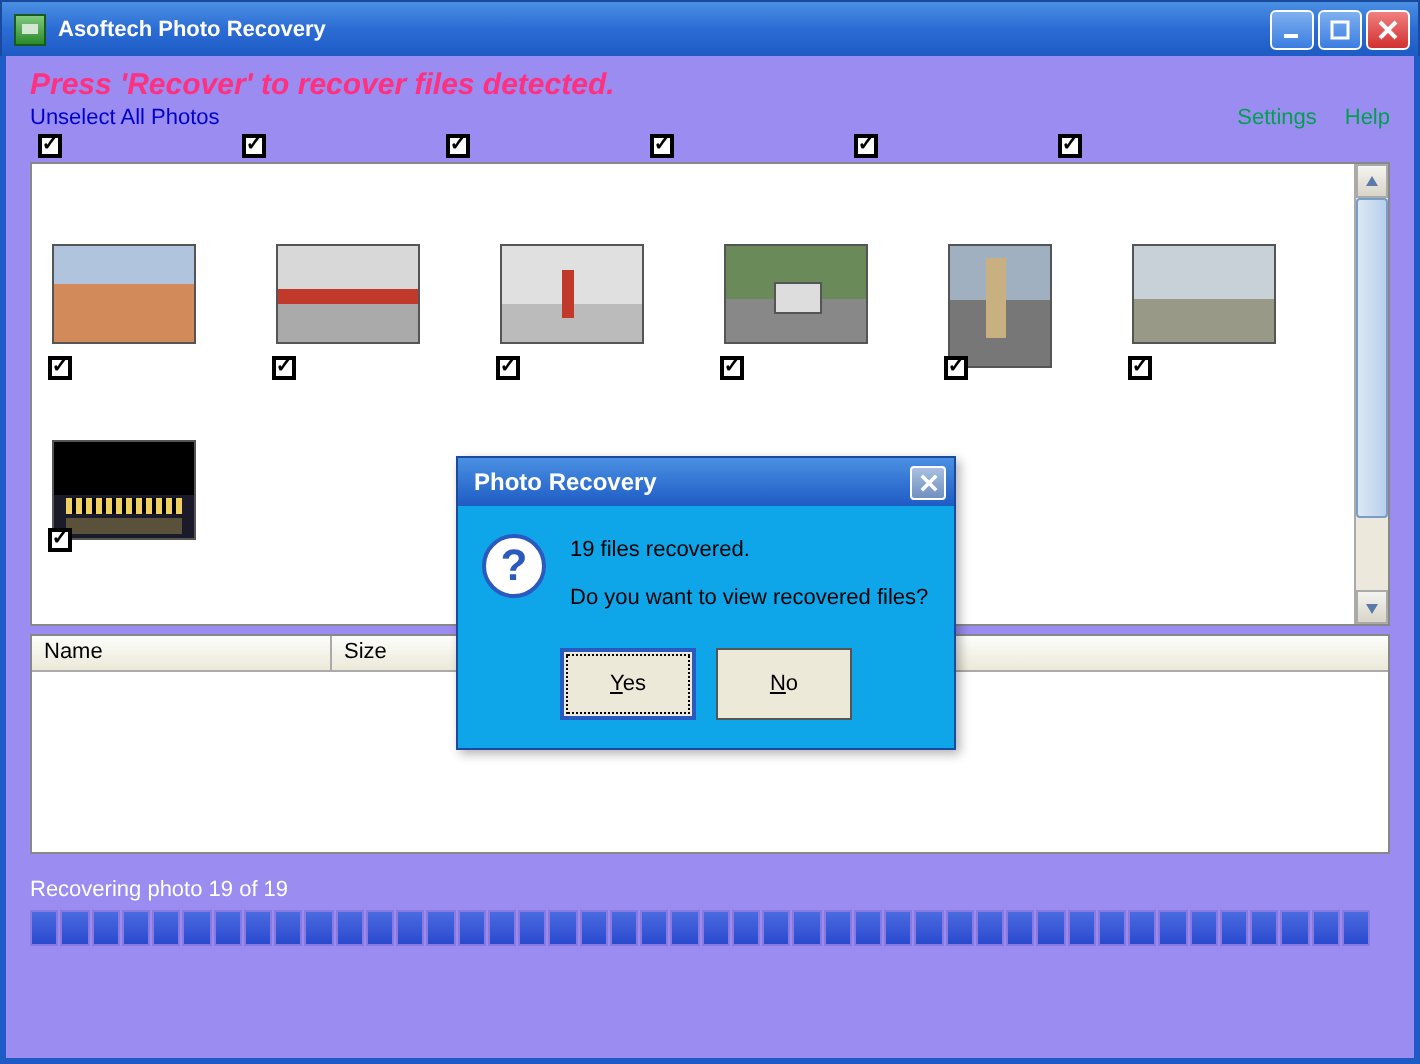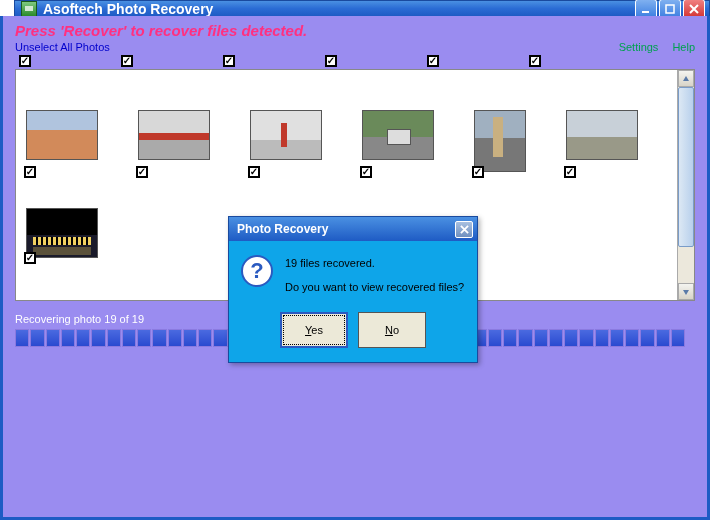--- a/index.html
+++ b/index.html
@@ -7,31 +7,30 @@
     font-family: Tahoma, Arial, sans-serif;
     font-size: 11px;
     background: #fff;
     width: 710px;
     height: 532px;
     overflow: hidden;
     position: relative;
   }
   
   .titlebar {
-    height: 16px;
+    height: 28px;
     background: linear-gradient(to bottom, #4a90e2 0%, #2b6cd4 50%, #1e5bc4 100%);
     display: flex;
     align-items: center;
     padding: 0 4px 0 6px;
     color: #fff;
     font-weight: bold;
-    font-size: 14px;
+    font-size: 11px;
     border: 1px solid #1a4a9e;
     border-bottom: none;
-    margin-left: 14px;
   }
   .titlebar .app-icon {
     width: 16px; height: 16px;
     background: linear-gradient(to bottom,#7fc97f,#2a8a2a);
     border: 1px solid #1a5a1a;
     margin-right: 6px;
     position: relative;
   }
   .titlebar .app-icon::after {
     content:"";
@@ -348,20 +347,28 @@
       <div class="arrow">
         <svg width="8" height="8" viewBox="0 0 8 8">
             <path d="M4 7 L7 2 L1 2 Z" fill="#5a7aa8"></path>
           </svg>
       </div>
     </div>
   </div>
 
 
   
+  <div class="tablewrap">
+    <div class="theadrow">
+      <div class="th c1">Name</div>
+      <div class="th c2">Size</div>
+      <div class="th c3">Extension</div>
+      <div class="th c4"></div>
+    </div>
+  </div>
 
   <div class="status">Recovering photo 19 of 19</div>
 
   <div class="progress" id="progress">
       <div class="seg"></div>
       <div class="seg"></div>
       <div class="seg"></div>
       <div class="seg"></div>
       <div class="seg"></div>
       <div class="seg"></div>

